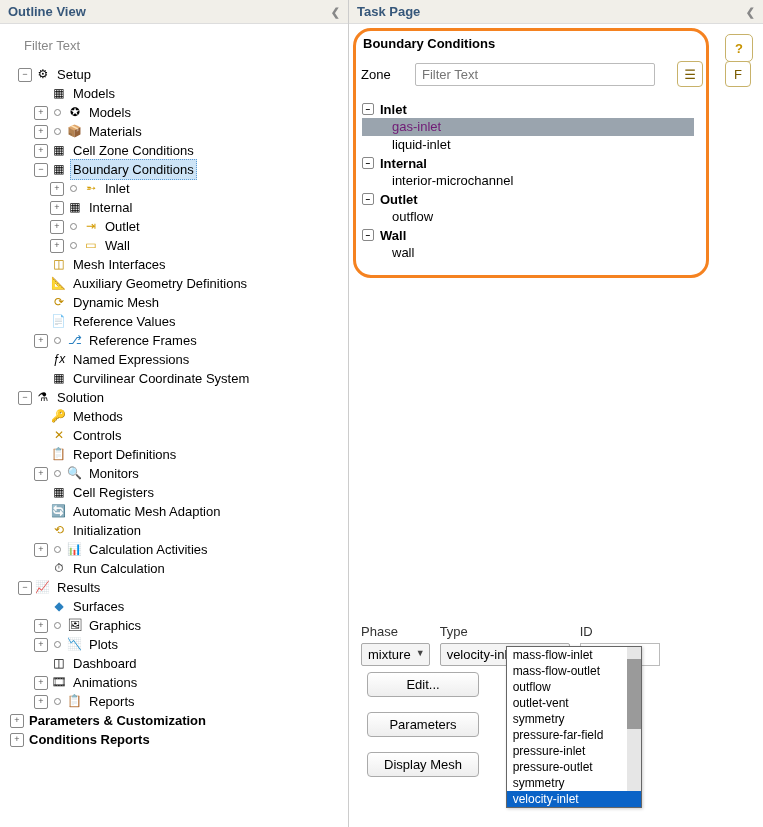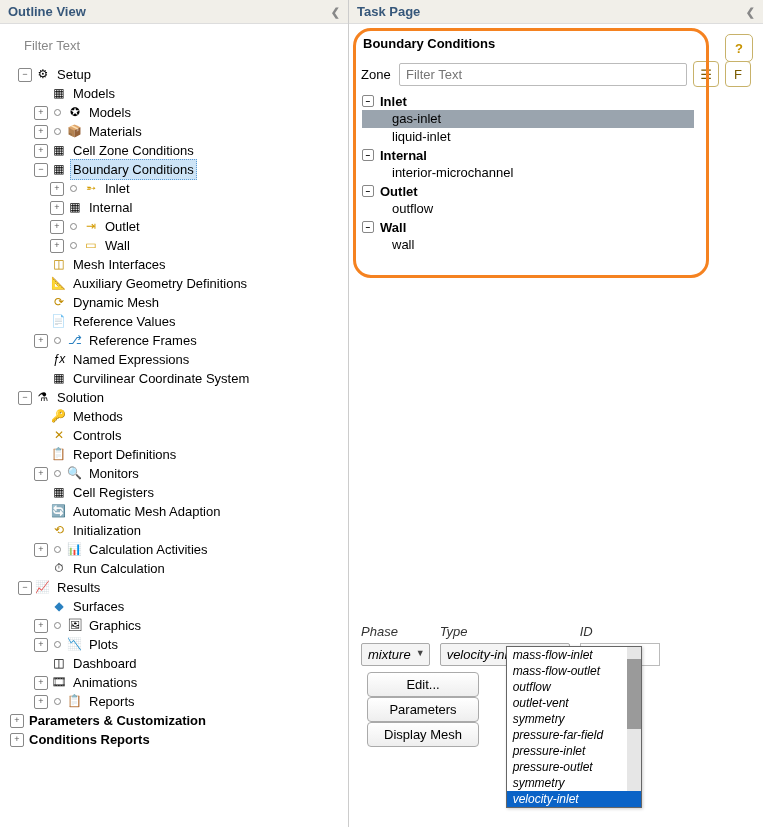--- a/index.html
+++ b/index.html
@@ -18,36 +18,36 @@
 .node .dot::before { content: ""; width: 5px; height: 5px; border: 1px solid #888; border-radius: 50%; }
 .node .ico { width: 16px; height: 16px; margin: 0 3px 0 1px; display: inline-flex; align-items: center; justify-content: center; font-size: 12px; }
 .node .lbl { padding: 0 3px; }
 .node.selected .lbl { background: #cde4f7; border: 1px dotted #5a9bd4; padding: 0 2px; }
 .indent-1 { padding-left: 12px; }
 .indent-2 { padding-left: 28px; }
 .indent-3 { padding-left: 44px; }
 .task-body { padding: 10px 12px; position: relative; flex: 1; display: flex; flex-direction: column; }
 .highlight-orange { border: 3px solid #f58220; border-radius: 18px; position: absolute; left: 4px; top: 28px; width: 356px; height: 250px; pointer-events: none; z-index: 5; }
 .section-title { font-weight: bold; margin: 2px 0 10px 2px; }
-.zone-row { display: flex; align-items: center; gap: 6px; margin-bottom: 0; }
+.zone-row { display: flex; align-items: center; gap: 22px; margin-bottom: 8px; }
 .zone-row .zlabel { width: 32px; }
 .zone-input { flex: 1; border: 1px solid #bbb; padding: 3px 6px; color: #888; background: #fff; border-radius: 2px; }
 .icon-btn { width: 26px; height: 26px; border: 1px solid #c8b26a; border-radius: 4px; background: #fff; display: inline-flex; align-items: center; justify-content: center; font-size: 13px; color: #7a5b00; cursor: pointer; }
 .zone-tree { border: 1px solid transparent; margin: 4px 56px 4px 0; }
 .zhdr { display: flex; align-items: center; font-weight: bold; height: 18px; }
 .ztoggle { width: 12px; height: 12px; border: 1px solid #888; display: inline-flex; align-items: center; justify-content: center; font-size: 8px; margin-right: 6px; border-radius: 2px; }
 .zitem { padding-left: 30px; height: 18px; line-height: 18px; cursor: pointer; }
-.zitem.sel { background: #9aa4ae; color: #000000; }
+.zitem.sel { background: #9aa4ae; color: #701a75; }
 .bottom-controls { position: absolute; left: 12px; top: 600px; display: flex; gap: 10px; }
-.ctrl-col { display: flex; flex-direction: column; gap: 2px; font-style: italic; }
+.ctrl-col { display: flex; flex-direction: column; gap: 2px; }
 .ctrl-label { color: #333; margin-bottom: 2px; }
 .select { border: 1px solid #aaa; background: #f4f4f4; padding: 3px 18px 3px 6px; border-radius: 2px; min-width: 60px; position: relative; cursor: pointer; }
 .select::after { content: "▼"; position: absolute; right: 4px; top: 4px; font-size: 9px; color: #444; }
 .idbox { border: 1px solid #bbb; padding: 3px 6px; width: 80px; background: #fff; }
-.btnrow { display: flex; flex-direction: column; gap: 0; position: absolute; left: 18px; top: 648px; }
+.btnrow { display: flex; flex-direction: column; gap: 15px; position: absolute; left: 18px; top: 648px; }
 .btn { border: 1px solid #aaa; background: linear-gradient(#fff,#eee); padding: 4px 16px; border-radius: 4px; cursor: pointer; min-width: 100px; text-align: center; }
 .dropdown-open { position: absolute; left: 66px; top: 22px; width: 136px; border: 1px solid #666; background: #fff; z-index: 10; box-shadow: 1px 1px 3px rgba(0,0,0,.2); }
 .dropdown-open .opt { padding: 1px 6px; cursor: pointer; font-size: 12px; position: relative; }
 .dropdown-open .opt.sel { background: #0a63c7; color: #fff; }
 .dropdown-open .scrollbar { position: absolute; right: 0; top: 0; bottom: 0; width: 14px; background: #e6e6e6; }
 .dropdown-open .thumb { position: absolute; right: 0; top: 12px; width: 14px; height: 70px; background: #9a9a9a; }
 .type-wrap { position: relative; }
 .help-btn { position: absolute; right: 10px; top: 34px; width: 28px; height: 28px; border: 1px solid #c8b26a; border-radius: 5px; display: flex; align-items: center; justify-content: center; color: #c79300; font-weight: bold; background: #fff; cursor: pointer; }
 </style>
 </head>

